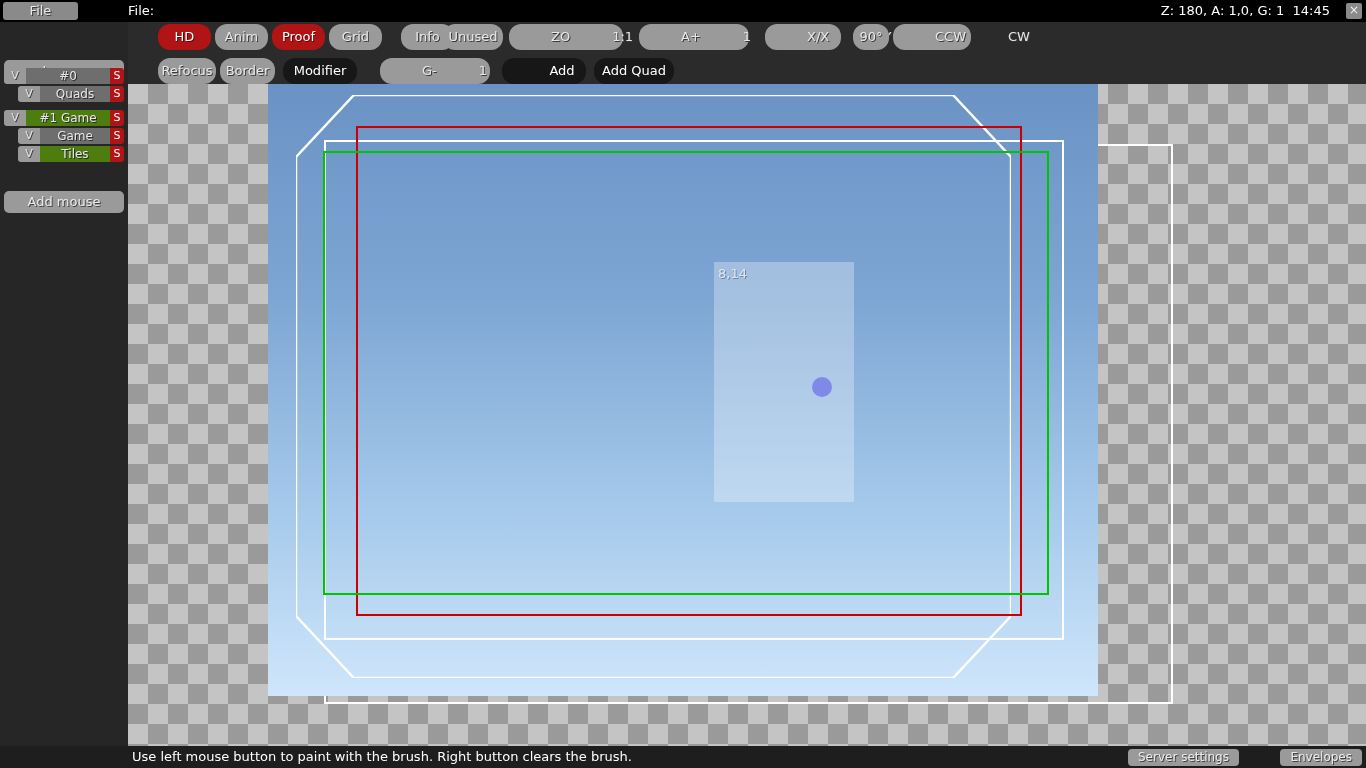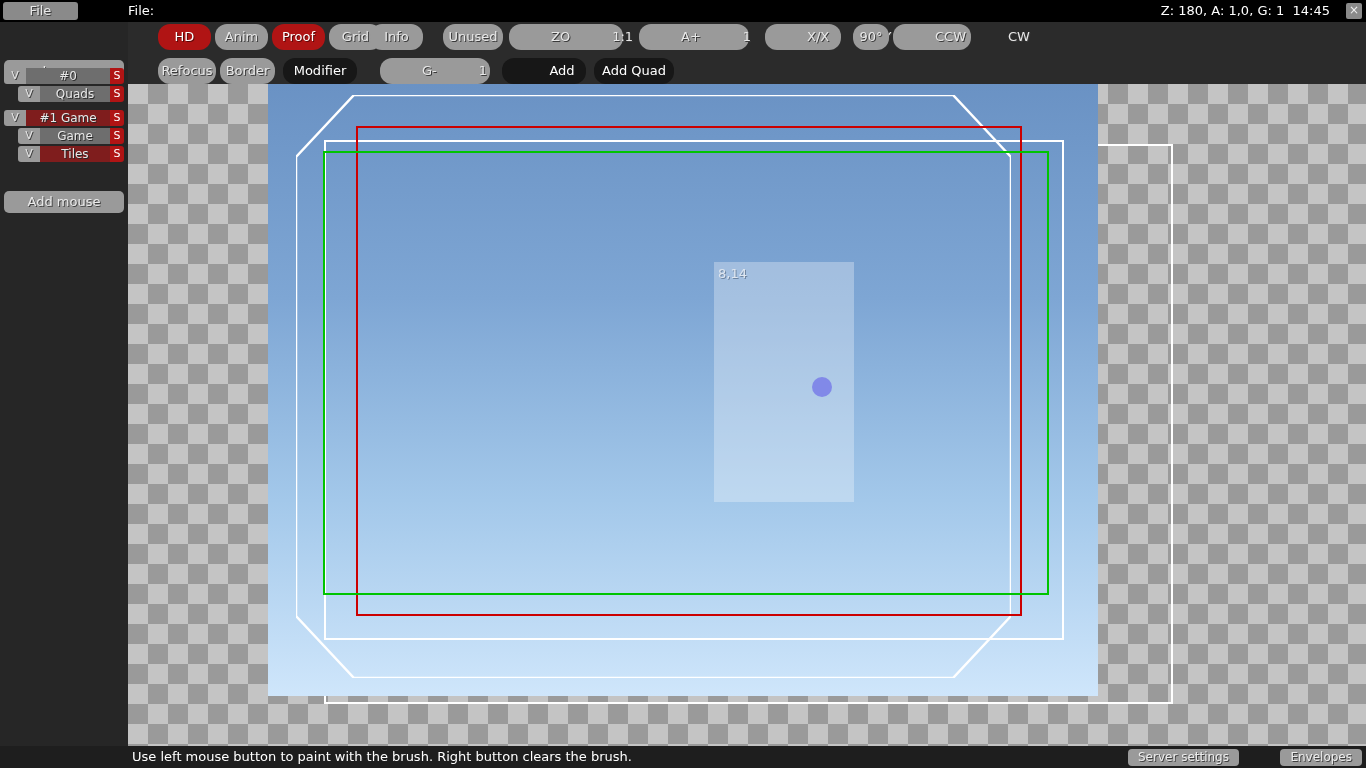--- a/index.html
+++ b/index.html
@@ -56,21 +56,21 @@
   .layer-vis {
     width: 22px; background: #9a9a9a; border-radius: 3px 0 0 3px;
     color: #e5e5e5; font-size: 11px; line-height: 16px; text-align: center;
     text-shadow: 1px 1px 0 #3f3f3f;
   }
   .layer-name {
     flex: 1; color: #e8e8e8; font-size: 12px; line-height: 16px;
     text-align: center; text-shadow: 1px 1px 0 #2a2a2a;
   }
   .layer-name.bg-grey { background: #6e6e6e; }
-  .layer-name.bg-red  { background: #7f1d1d; }
+  .layer-name.bg-red  { background: #4d7c0f; }
   .layer-sol {
     width: 14px; background: #b01414; border-radius: 0 3px 3px 0;
     color: #ffffff; font-size: 11px; line-height: 16px; text-align: center;
   }
 
   
   #toolbar {
     position: absolute; left: 128px; top: 22px; width: 1238px; height: 62px;
     background: #2b2b2b;
   }
@@ -197,21 +197,21 @@
     <div id="add-group-btn" class="side-btn">Add mouse</div>
   </div>
   <div id="sidebar-footer"></div>
 
   <div id="toolbar">
 
     <div class="tb red" style="left:6px;top:2px;width:53px;">HD</div>
     <div class="tb grey" style="left:63px;top:2px;width:53px;">Anim</div>
     <div class="tb red" style="left:120px;top:2px;width:53px;">Proof</div>
     <div class="tb grey" style="left:177px;top:2px;width:53px;">Grid</div>
-    <div class="tb grey" style="left:218px;top:2px;width:53px;">Info</div>
+    <div class="tb grey" style="left:249px;top:2px;width:53px;">Info</div>
     <div class="tb grey" style="left:291px;top:2px;width:60px;">Unused</div>
 
     <div class="tb group" style="left:357px;top:2px;width:114px;">
       <span>ZO</span>
       <span>1:1</span>
       <span>ZI</span>
     </div>
 
     <div class="tb group" style="left:487px;top:2px;width:110px;">
       <span>A+</span>

